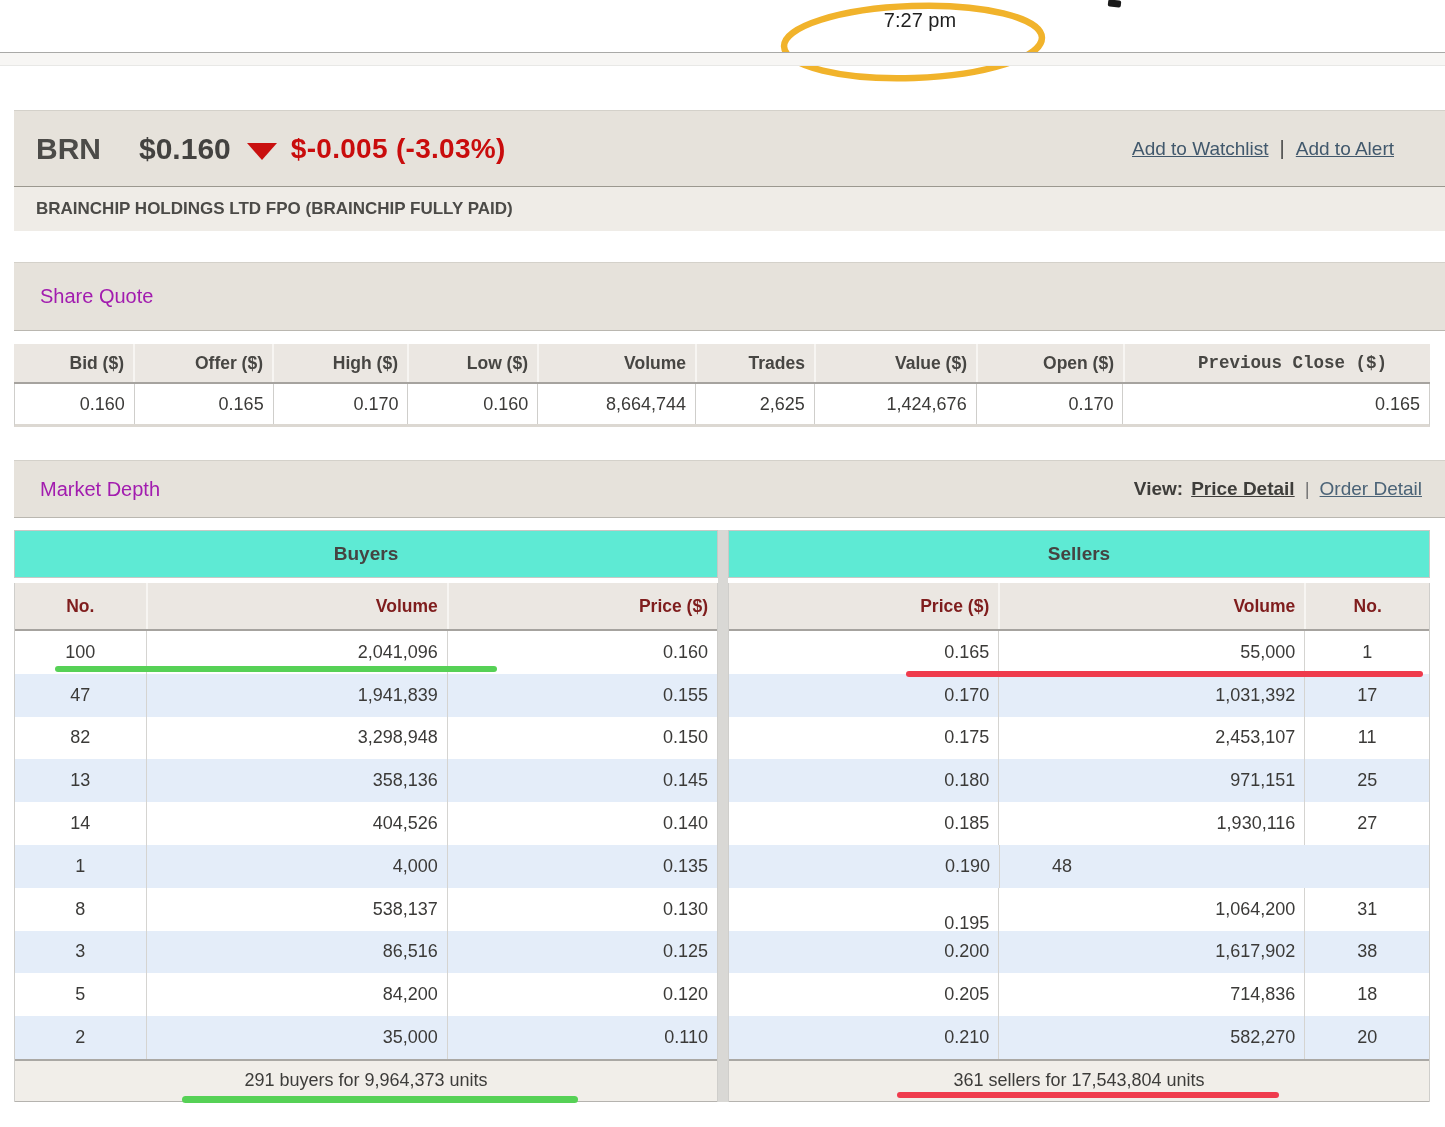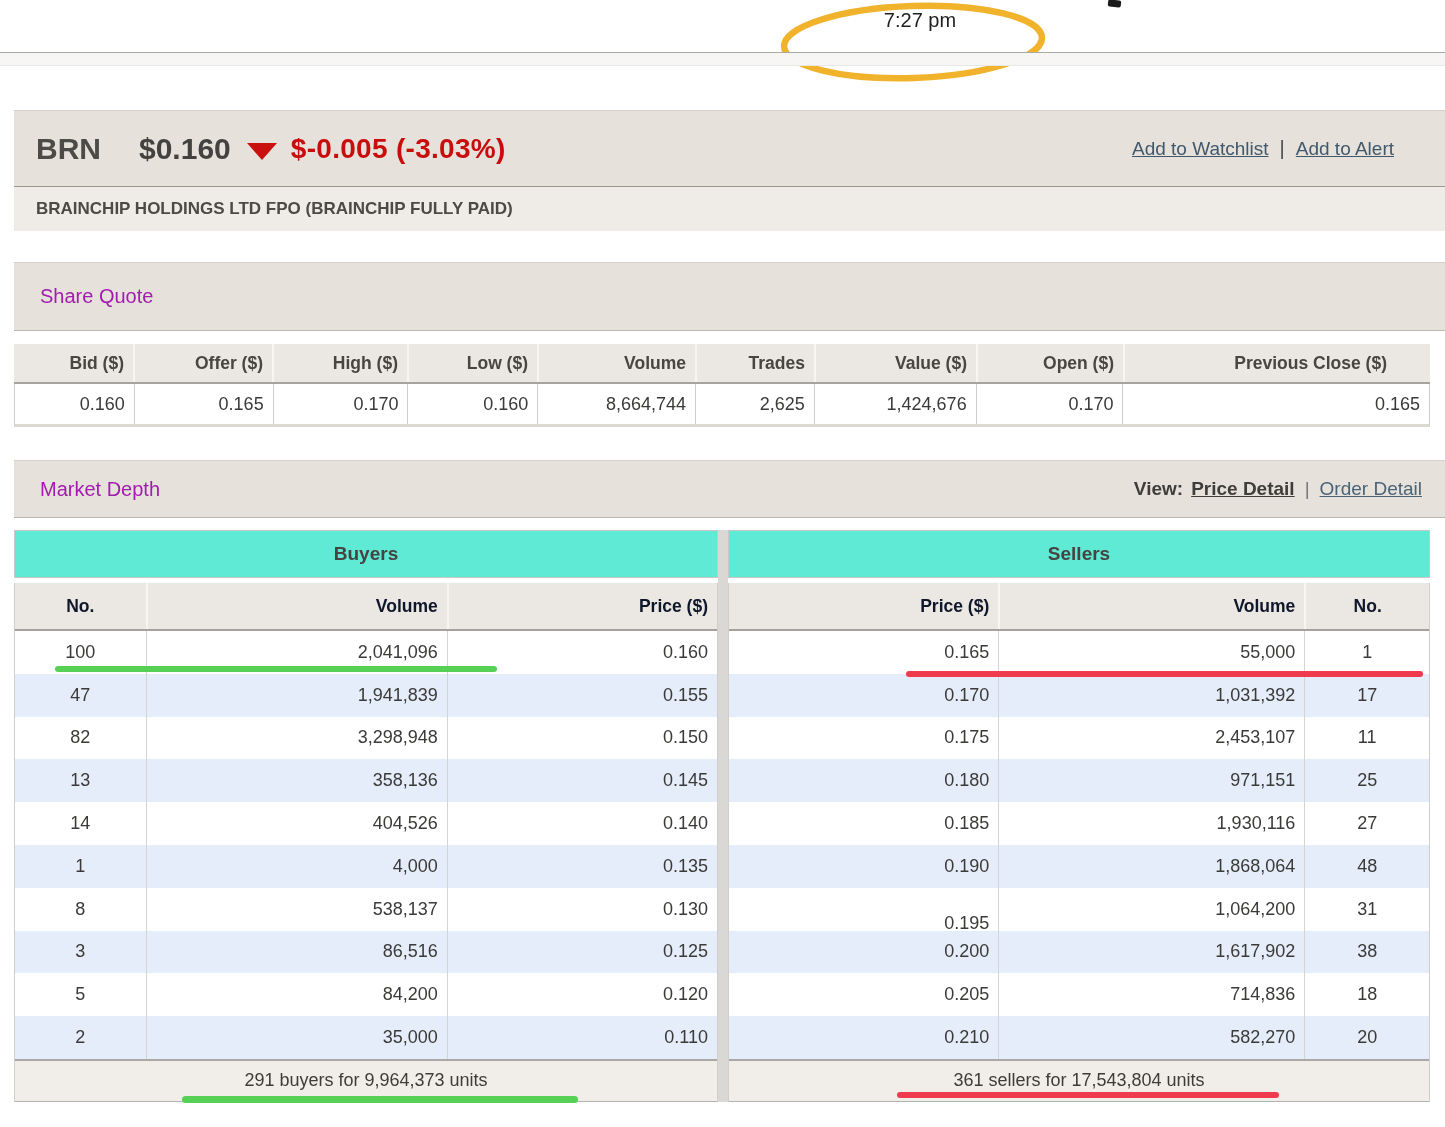--- a/index.html
+++ b/index.html
@@ -66,21 +66,21 @@
   .md-content { position:relative; margin-top:12px; height:572px; }
   .gray-strip { position:absolute; left:704px; top:0; width:10px; height:572px; background:#d9d8d5; }
   .depth { position:absolute; top:0; }
   .depth-buyers { left:0; width:704px; }
   .depth-sellers { left:714px; width:702px; }
   .depth-title { height:48px; background:#5eead4; border:1px solid #c9c8c5; box-sizing:border-box;
     display:flex; align-items:center; justify-content:center;
     font-weight:bold; font-size:19px; color:#454442; margin-bottom:5px; }
   .depth-box { border-left:1px solid #cfcecb; border-right:1px solid #cfcecb; box-sizing:border-box; }
   .depth-hrow { display:flex; height:48px; background:#ebe7e2; border-bottom:2px solid #a6a39f; box-sizing:border-box; }
-  .dh { display:flex; align-items:center; font-weight:bold; font-size:17.5px; color:#0f172a;
+  .dh { display:flex; align-items:center; font-weight:bold; font-size:17.5px; color:#7f1d1d;
     box-sizing:border-box; border-left:2px solid #f7f5f2; }
   .dh:first-child { border-left:none; }
   .depth-row { display:flex; height:42.8px; background:#ffffff; }
   .depth-row.alt { background:#e4edf9; }
   .dcell { display:flex; align-items:center; font-size:18px; color:#3b3a38; box-sizing:border-box;
     border-left:1px solid #d5d4d1; }
   .dcell:first-child { border-left:none; }
   .a-center { justify-content:center; }
   .a-right { justify-content:flex-end; padding-right:9px; }
   .depth-foot { height:43px; background:#f1eee9; border-top:2px solid #aaa8a4; border-bottom:1px solid #b5b3af;
@@ -132,21 +132,21 @@
     <div class="sq-table">
       <div class="sq-hrow">
           <div class="sq-hcell" style="width: 119px;">Bid ($)</div>
           <div class="sq-hcell" style="width: 139px;">Offer ($)</div>
           <div class="sq-hcell" style="width: 135px;">High ($)</div>
           <div class="sq-hcell" style="width: 130px;">Low ($)</div>
           <div class="sq-hcell" style="width: 158px;">Volume</div>
           <div class="sq-hcell" style="width: 119px;">Trades</div>
           <div class="sq-hcell" style="width: 162px;">Value ($)</div>
           <div class="sq-hcell" style="width: 147px;">Open ($)</div>
-          <div class="sq-hcell" style="width: 273px;">Previous Close ($)</div>
+          <div class="sq-hcell" style="width: 273px; font-family: Liberation Mono, monospace;">Previous Close ($)</div>
         </div>
       <div class="sq-vrow">
           <div class="sq-vcell" style="width: 119px;">0.160</div>
           <div class="sq-vcell" style="width: 139px;">0.165</div>
           <div class="sq-vcell" style="width: 135px;">0.170</div>
           <div class="sq-vcell" style="width: 130px;">0.160</div>
           <div class="sq-vcell" style="width: 158px;">8,664,744</div>
           <div class="sq-vcell" style="width: 119px;">2,625</div>
           <div class="sq-vcell" style="width: 162px;">1,424,676</div>
           <div class="sq-vcell" style="width: 147px;">0.170</div>
@@ -264,21 +264,20 @@
                 <div class="dcell a-right" style="width: 307px;">971,151</div>
                 <div class="dcell a-center" style="width: 125px;">25</div>
               </div>
               <div class="depth-row">
                 <div class="dcell a-right" style="width: 270px;">0.185</div>
                 <div class="dcell a-right" style="width: 307px;">1,930,116</div>
                 <div class="dcell a-center" style="width: 125px;">27</div>
               </div>
               <div class="depth-row alt">
                 <div class="dcell a-right" style="width: 270px;">0.190</div>
-                <div class="dcell a-right" style="width: 307px;">1,868,064</div>
                 <div class="dcell a-center" style="width: 125px;">48</div>
               </div>
               <div class="depth-row">
                 <div class="dcell a-right" style="width: 270px; margin-top: 28px;">0.195</div>
                 <div class="dcell a-right" style="width: 307px;">1,064,200</div>
                 <div class="dcell a-center" style="width: 125px;">31</div>
               </div>
               <div class="depth-row alt">
                 <div class="dcell a-right" style="width: 270px;">0.200</div>
                 <div class="dcell a-right" style="width: 307px;">1,617,902</div>

